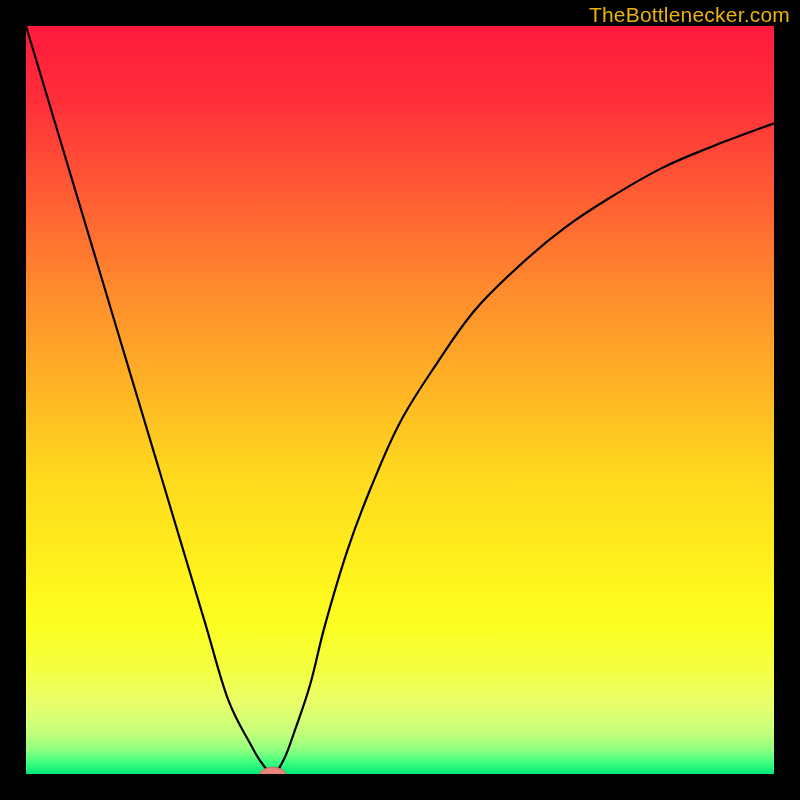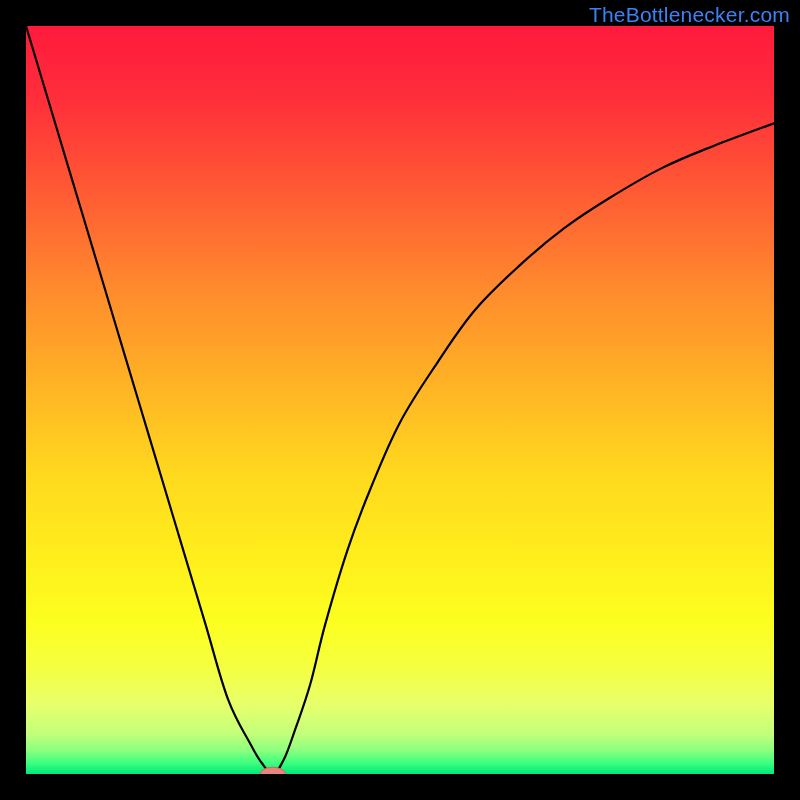--- a/index.html
+++ b/index.html
@@ -23,21 +23,21 @@
     position: absolute;
     left: 0;
     top: 0;
     width: 748px;
     height: 748px;
   }
   .watermark {
     position: absolute;
     top: 3px;
     right: 10px;
-    color: #3b82f6;
+    color: #eab308;
     font-size: 21px;
     font-weight: 400;
     letter-spacing: 0.2px;
   }
   svg { display: block; }
 </style>
 </head>
 <body>
 
 <div class="frame">

